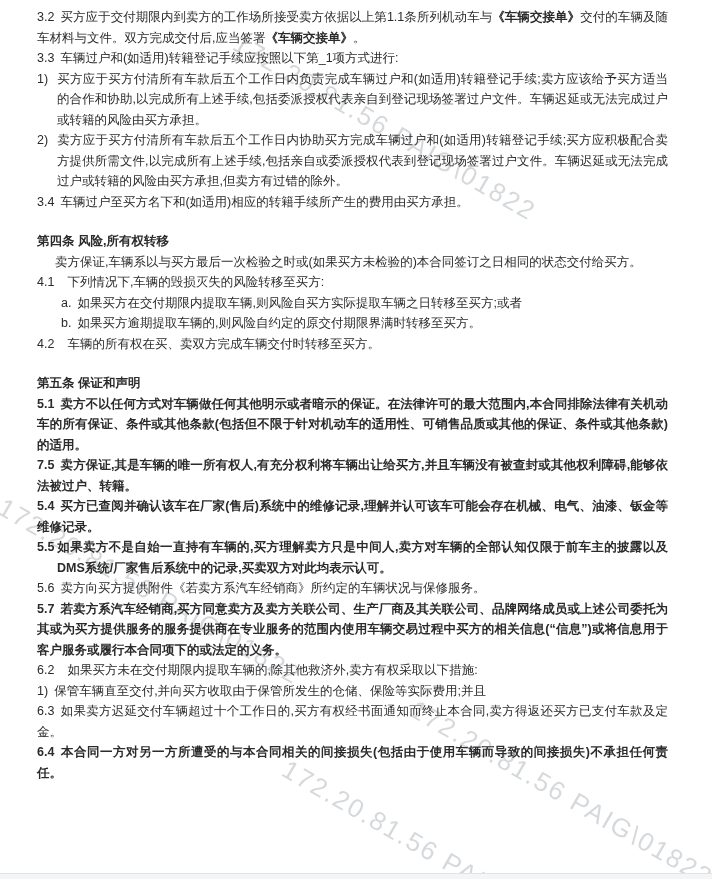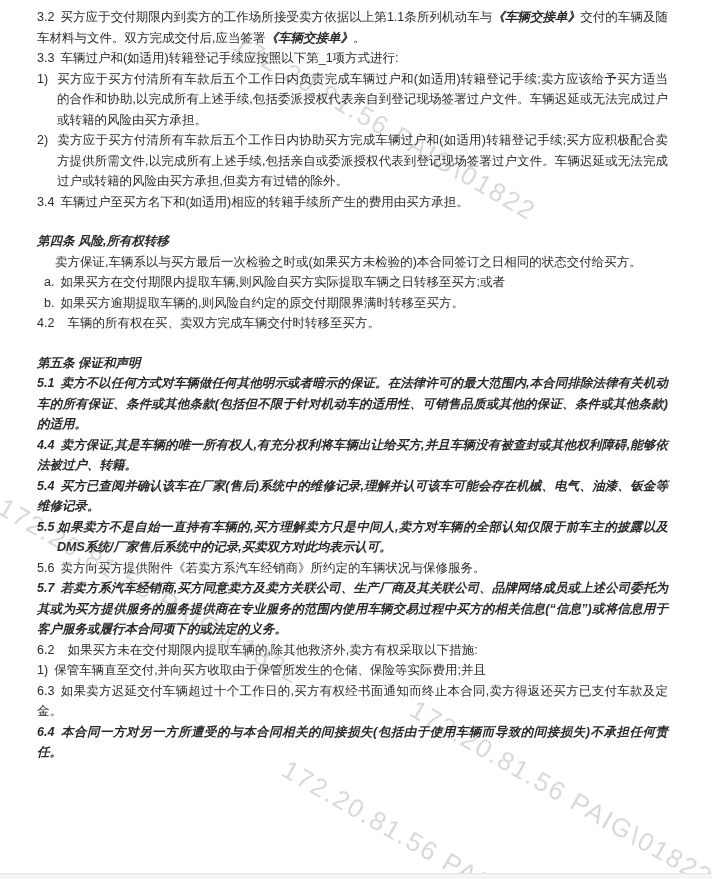--- a/index.html
+++ b/index.html
@@ -9,28 +9,28 @@
     font-family:"Liberation Sans","DejaVu Sans",sans-serif;
   }
   .doc{
     position:relative;z-index:2;
     padding:7px 44px 0 37px;
     font-size:12.5px;line-height:20.5px;
     color:#2b2b2b;text-align:justify;
   }
   .blk{margin:0;}
   .heading{font-weight:700;margin-top:19px;}
-  .b{font-weight:700;font-style:italic;}
+  .b{font-weight:700;}
   .num{white-space:nowrap;}
   .g1{margin-right:6px;}
   .g2{margin-right:13px;}
   .hang{padding-left:20px;text-indent:-20px;}
   .hang .num{display:inline-block;width:20px;text-indent:0;margin-right:0;}
   .ml18{margin-left:18px;}
-  .ml25{margin-left:7px;}
+  .ml25{margin-left:24px;}
   .wm{
     position:absolute;z-index:1;white-space:nowrap;pointer-events:none;
     font-size:26px;letter-spacing:2px;color:rgba(148,155,163,0.38);
     transform:rotate(30deg);transform-origin:left top;
   }
   .wm1{left:243px;top:28px;}
   .wm2{left:8px;top:492px;}
   .wm3{left:420px;top:694px;}
   .wm4{left:292px;top:754px;}
   .page-edge{
@@ -48,26 +48,27 @@
 
 <div class="doc">
   <div id="blocks">
       <div class="blk"><span class="num g1">3.2</span><span>买方应于交付期限内到卖方的工作场所接受卖方依据以上第1.1条所列机动车与</span><span class="b">《车辆交接单》</span><span>交付的车辆及随车材料与文件。双方完成交付后,应当签署</span><span class="b">《车辆交接单》</span><span>。</span></div>
       <div class="blk"><span class="num g1">3.3</span><span>车辆过户和(如适用)转籍登记手续应按照以下第_1项方式进行:</span></div>
       <div class="blk hang"><span class="num g1">1)</span><span>买方应于买方付清所有车款后五个工作日内负责完成车辆过户和(如适用)转籍登记手续;卖方应该给予买方适当的合作和协助,以完成所有上述手续,包括委派授权代表亲自到登记现场签署过户文件。车辆迟延或无法完成过户或转籍的风险由买方承担。</span></div>
       <div class="blk hang"><span class="num g1">2)</span><span>卖方应于买方付清所有车款后五个工作日内协助买方完成车辆过户和(如适用)转籍登记手续;买方应积极配合卖方提供所需文件,以完成所有上述手续,包括亲自或委派授权代表到登记现场签署过户文件。车辆迟延或无法完成过户或转籍的风险由买方承担,但卖方有过错的除外。</span></div>
       <div class="blk"><span class="num g1">3.4</span><span>车辆过户至买方名下和(如适用)相应的转籍手续所产生的费用由买方承担。</span></div>
       <div class="blk heading"><span class="b">第四条 风险,所有权转移</span></div>
       <div class="blk ml18"><span>卖方保证,车辆系以与买方最后一次检验之时或(如果买方未检验的)本合同签订之日相同的状态交付给买方。</span></div>
+      <div class="blk"><span class="num g2">4.1</span><span>下列情况下,车辆的毁损灭失的风险转移至买方:</span></div>
       <div class="blk ml25"><span class="num g1">a.</span><span>如果买方在交付期限内提取车辆,则风险自买方实际提取车辆之日转移至买方;或者</span></div>
       <div class="blk ml25"><span class="num g1">b.</span><span>如果买方逾期提取车辆的,则风险自约定的原交付期限界满时转移至买方。</span></div>
       <div class="blk"><span class="num g2">4.2</span><span>车辆的所有权在买、卖双方完成车辆交付时转移至买方。</span></div>
       <div class="blk heading"><span class="b">第五条 保证和声明</span></div>
       <div class="blk"><span class="num g1 b">5.1</span><span class="b">卖方不以任何方式对车辆做任何其他明示或者暗示的保证。在法律许可的最大范围内,本合同排除法律有关机动车的所有保证、条件或其他条款(包括但不限于针对机动车的适用性、可销售品质或其他的保证、条件或其他条款)的适用。</span></div>
-      <div class="blk"><span class="num g1 b">4.4</span><span class="b">卖方保证,其是车辆的唯一所有权人,有充分权利将车辆出让给买方,并且车辆没有被查封或其他权利障碍,能够依法被过户、转籍。</span></div>
+      <div class="blk"><span class="num g1 b">7.5</span><span class="b">卖方保证,其是车辆的唯一所有权人,有充分权利将车辆出让给买方,并且车辆没有被查封或其他权利障碍,能够依法被过户、转籍。</span></div>
       <div class="blk"><span class="num g1 b">5.4</span><span class="b">买方已查阅并确认该车在厂家(售后)系统中的维修记录,理解并认可该车可能会存在机械、电气、油漆、钣金等维修记录。</span></div>
       <div class="blk hang"><span class="num g1 b">5.5</span><span class="b">如果卖方不是自始一直持有车辆的,买方理解卖方只是中间人,卖方对车辆的全部认知仅限于前车主的披露以及DMS系统/厂家售后系统中的记录,买卖双方对此均表示认可。</span></div>
       <div class="blk"><span class="num g1">5.6</span><span>卖方向买方提供附件《若卖方系汽车经销商》所约定的车辆状况与保修服务。</span></div>
       <div class="blk"><span class="num g1 b">5.7</span><span class="b">若卖方系汽车经销商,买方同意卖方及卖方关联公司、生产厂商及其关联公司、品牌网络成员或上述公司委托为其或为买方提供服务的服务提供商在专业服务的范围内使用车辆交易过程中买方的相关信息(“信息”)或将信息用于客户服务或履行本合同项下的或法定的义务。</span></div>
       <div class="blk"><span class="num g2">6.2</span><span>如果买方未在交付期限内提取车辆的,除其他救济外,卖方有权采取以下措施:</span></div>
       <div class="blk"><span class="num g1">1)</span><span>保管车辆直至交付,并向买方收取由于保管所发生的仓储、保险等实际费用;并且</span></div>
       <div class="blk"><span class="num g1">6.3</span><span>如果卖方迟延交付车辆超过十个工作日的,买方有权经书面通知而终止本合同,卖方得返还买方已支付车款及定金。</span></div>
       <div class="blk"><span class="num g1 b">6.4</span><span class="b">本合同一方对另一方所遭受的与本合同相关的间接损失(包括由于使用车辆而导致的间接损失)不承担任何责任。</span></div>
     </div>
 </div>

